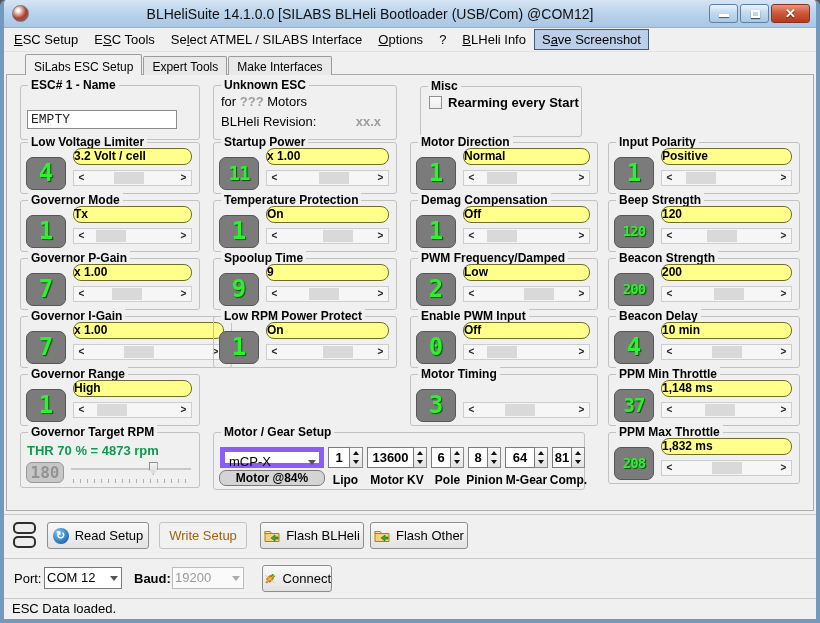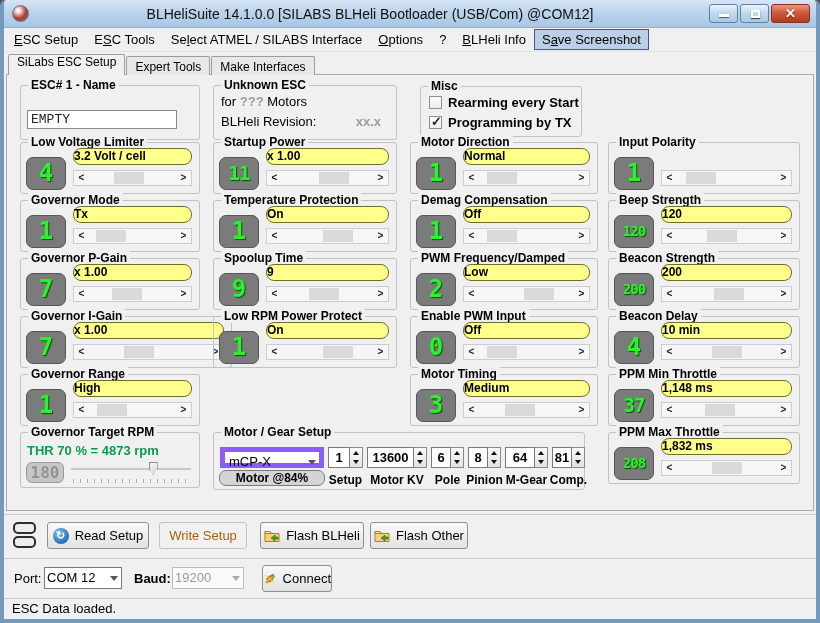--- a/index.html
+++ b/index.html
@@ -30,21 +30,21 @@
   
   .menubar{height:24px;background:#F0F0F0;display:flex;align-items:center;
     border-bottom:1px solid #E2E2E2;padding-left:2px;font-size:13px;}
   .menu-item{padding:2px 7px;border:1px solid transparent;white-space:nowrap;}
   .menu-item.selected{background:#BCCFE8;border:1px solid #44597B;}
   
   .app-body{position:relative;height:567px;background:#F0F0F0;}
   .tabstrip{position:absolute;left:4px;top:2px;display:flex;align-items:flex-end;height:21px;z-index:3;}
   .tab{border:1px solid #9C9C9C;border-bottom:none;background:#E8E8E8;font-size:12px;
     padding:3px 8px 2px;margin-right:1px;border-radius:2px 2px 0 0;height:19px;}
-  .tab.active{background:#F0F0F0;height:21px;padding-top:0;position:relative;z-index:4;}
+  .tab.active{background:#F0F0F0;height:21px;padding-top:5px;position:relative;z-index:4;margin-left:17px;}
   .tabpage{position:absolute;left:2px;top:22px;width:808px;height:437px;
     border:1px solid #ABABAB;background:#F0F0F0;z-index:1;}
   
   .group{position:absolute;border:1px solid #C2C2C2;border-radius:3px;z-index:2;height:52px;}
   .gtitle{position:absolute;top:-8px;left:7px;background:#F0F0F0;padding:0 3px;
     font-weight:bold;font-size:12px;white-space:nowrap;}
   .numbox{position:absolute;left:5px;top:14px;width:40px;height:33px;background:#7B7B7B;
     border:1px solid #565656;border-radius:7px;color:#2BF32B;text-align:center;
     font-family:"DejaVu Sans Mono",monospace;font-weight:bold;font-size:24px;line-height:31px;
     text-shadow:1px 1px 1px #0C4D0C;overflow:hidden;}
@@ -180,24 +180,20 @@
         <span>Motors</span>
       </div>
     </div>
 
     <div class="group" style="left:416px;top:34px;width:162px;height:51px" id="miscgroup">
       <span class="gtitle">Misc</span>
     <div class="chkrow" style="top: 8px;">
           <span class="chk"></span>
           <span>Rearming every Start</span>
         </div>
-        <div class="chkrow" style="top: 28px;">
-          <span class="chk checked"></span>
-          <span>Programming by TX</span>
-        </div>
       </div>
 
     <div id="paramhost">
         <div class="group param" style="left: 16px; top: 90px; width: 180px;">
     <span class="gtitle">Low Voltage Limiter</span>
     <div class="numbox">4</div>
     <div class="pill">3.2 Volt / cell</div>
     <div class="hscroll">
       <span class="sarrow l">&lt;</span>
       <span class="sthumb" style="left: calc(45% - 12.9px);"></span>
@@ -320,30 +316,30 @@
     <div class="pill">Off</div>
     <div class="hscroll">
       <span class="sarrow l">&lt;</span>
       <span class="sthumb" style="left: calc(12% + 7.56px);"></span>
       <span class="sarrow r">&gt;</span>
     </div>
   </div>
         <div class="group param" style="left: 406px; top: 322px; width: 188px;">
     <span class="gtitle">Motor Timing</span>
     <div class="numbox">3</div>
-    <div class="pill">Medium</div>
     <div class="hscroll">
       <span class="sarrow l">&lt;</span>
       <span class="sthumb" style="left: calc(42% - 11.04px);"></span>
       <span class="sarrow r">&gt;</span>
     </div>
   </div>
         <div class="group param" style="left: 604px; top: 90px; width: 192px;">
     <span class="gtitle">Input Polarity</span>
     <div class="numbox">1</div>
+    <div class="pill">Positive</div>
     <div class="hscroll">
       <span class="sarrow l">&lt;</span>
       <span class="sthumb" style="left: calc(14% + 6.32px);"></span>
       <span class="sarrow r">&gt;</span>
     </div>
   </div>
         <div class="group param" style="left: 604px; top: 148px; width: 192px;">
     <span class="gtitle">Beep Strength</span>
     <div class="numbox len3">120</div>
     <div class="pill">120</div>
@@ -411,21 +407,21 @@
       <div class="mg-select">
         <span>mCP-X</span>
         <span class="chev"></span>
       </div>
       <div class="mg-btn">Motor @84%</div>
     <div class="mg-field" style="left: 114px; width: 35px;">
           <div class="mg-spin">
             <div class="mg-val">1</div>
             <div class="updn"></div>
           </div>
-          <div class="mg-label">Setup</div>
+          <div class="mg-label">Lipo</div>
         </div>
         <div class="mg-field" style="left: 153px; width: 60px;">
           <div class="mg-spin">
             <div class="mg-val">13600</div>
             <div class="updn"></div>
           </div>
           <div class="mg-label">Motor KV</div>
         </div>
         <div class="mg-field" style="left: 217px; width: 33px;">
           <div class="mg-spin">

